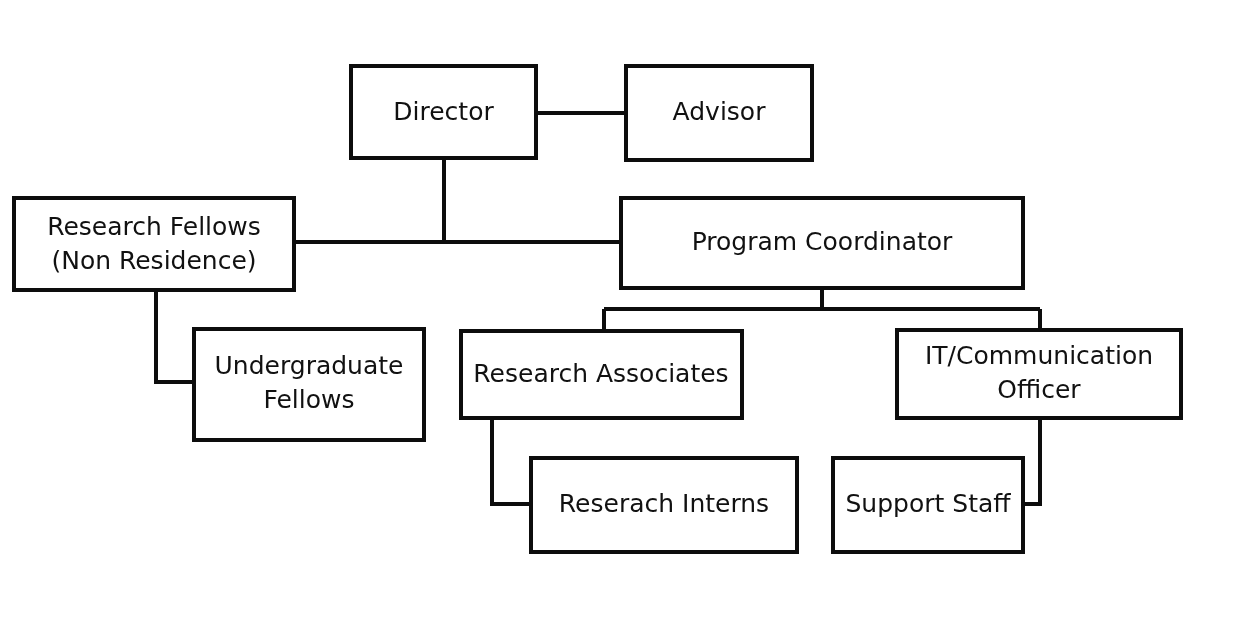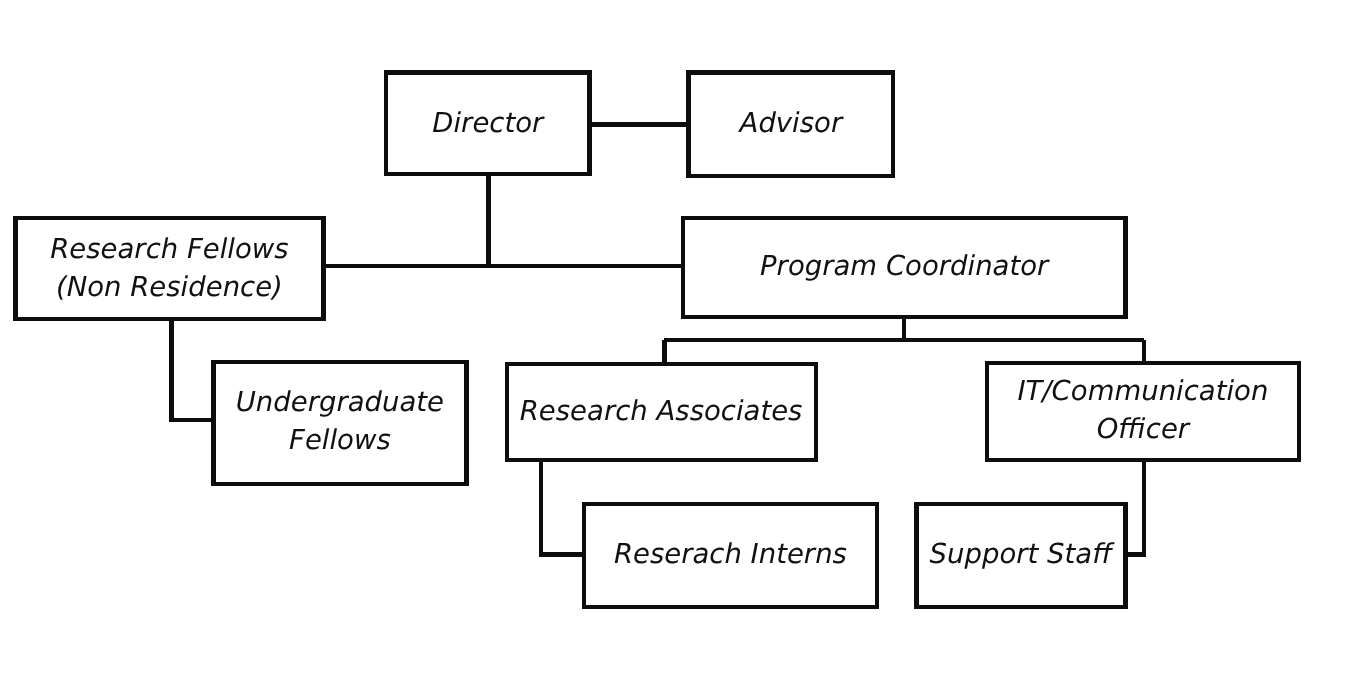--- a/index.html
+++ b/index.html
@@ -12,21 +12,20 @@
     width: 1240px;
     height: 620px;
     overflow: hidden;
     font-family: "DejaVu Sans", "Liberation Sans", sans-serif;
   }
   #org-chart-root {
     position: relative;
     width: 1240px;
     height: 620px;
     background: #ffffff;
-    font-style: italic;
   }
   svg.chart-svg {
     display: block;
     width: 1240px;
     height: 620px;
   }
   .node-box {
     fill: #ffffff;
     stroke: #0d0d0d;
     stroke-width: 4;

